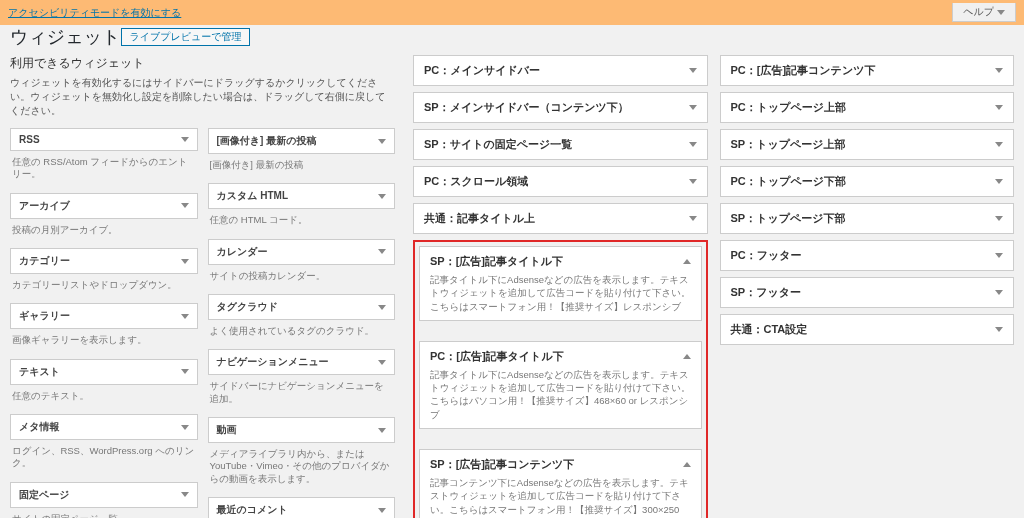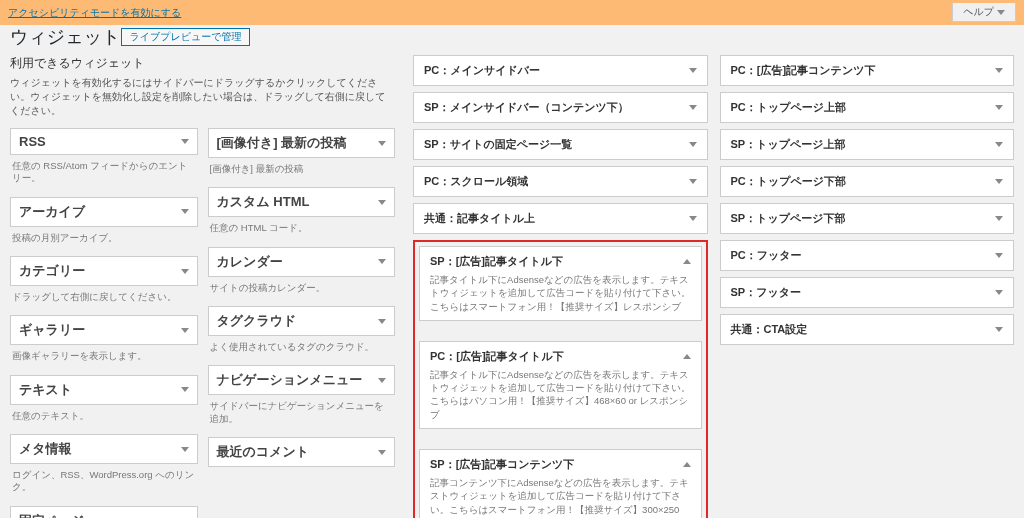--- a/index.html
+++ b/index.html
@@ -61,21 +61,21 @@
 .widget-col { flex: 1; display: flex; flex-direction: column; }
 .widget-item { margin-bottom: 2px; }
 .widget-box {
   background: #fff;
   border: 1px solid #ccc;
   padding: 5px 8px;
   display: flex;
   justify-content: space-between;
   align-items: center;
   cursor: move;
-  font-size: 13px;
+  font-size: 10px;
   color: #444;
   font-weight: 700;
 }
 .widget-desc {
   font-size: 9.5px;
   color: #777;
   padding: 5px 2px 10px;
   line-height: 1.3;
 }
 .triangle-down {
@@ -163,21 +163,21 @@
       <span>アーカイブ</span>
       <span class="triangle-down"></span>
     </div>
     <div class="widget-desc">投稿の月別アーカイブ。</div>
   </div>
           <div class="widget-item">
     <div class="widget-box">
       <span>カテゴリー</span>
       <span class="triangle-down"></span>
     </div>
-    <div class="widget-desc">ドラッグして右側に戻してください。</div>
+    <div class="widget-desc">カテゴリーリストやドロップダウン。</div>
   </div>
           <div class="widget-item">
     <div class="widget-box">
       <span>ギャラリー</span>
       <span class="triangle-down"></span>
     </div>
     <div class="widget-desc">画像ギャラリーを表示します。</div>
   </div>
           <div class="widget-item">
     <div class="widget-box">
@@ -229,20 +229,27 @@
       <span class="triangle-down"></span>
     </div>
     <div class="widget-desc">よく使用されているタグのクラウド。</div>
   </div>
           <div class="widget-item">
     <div class="widget-box">
       <span>ナビゲーションメニュー</span>
       <span class="triangle-down"></span>
     </div>
     <div class="widget-desc">サイドバーにナビゲーションメニューを追加。</div>
+  </div>
+          <div class="widget-item">
+    <div class="widget-box">
+      <span>動画</span>
+      <span class="triangle-down"></span>
+    </div>
+    <div class="widget-desc">メディアライブラリ内から、または YouTube・Vimeo・その他のプロバイダからの動画を表示します。</div>
   </div>
           <div class="widget-item">
     <div class="widget-box">
       <span>最近のコメント</span>
       <span class="triangle-down"></span>
     </div>
 
   </div>
         </div>
     </div>

